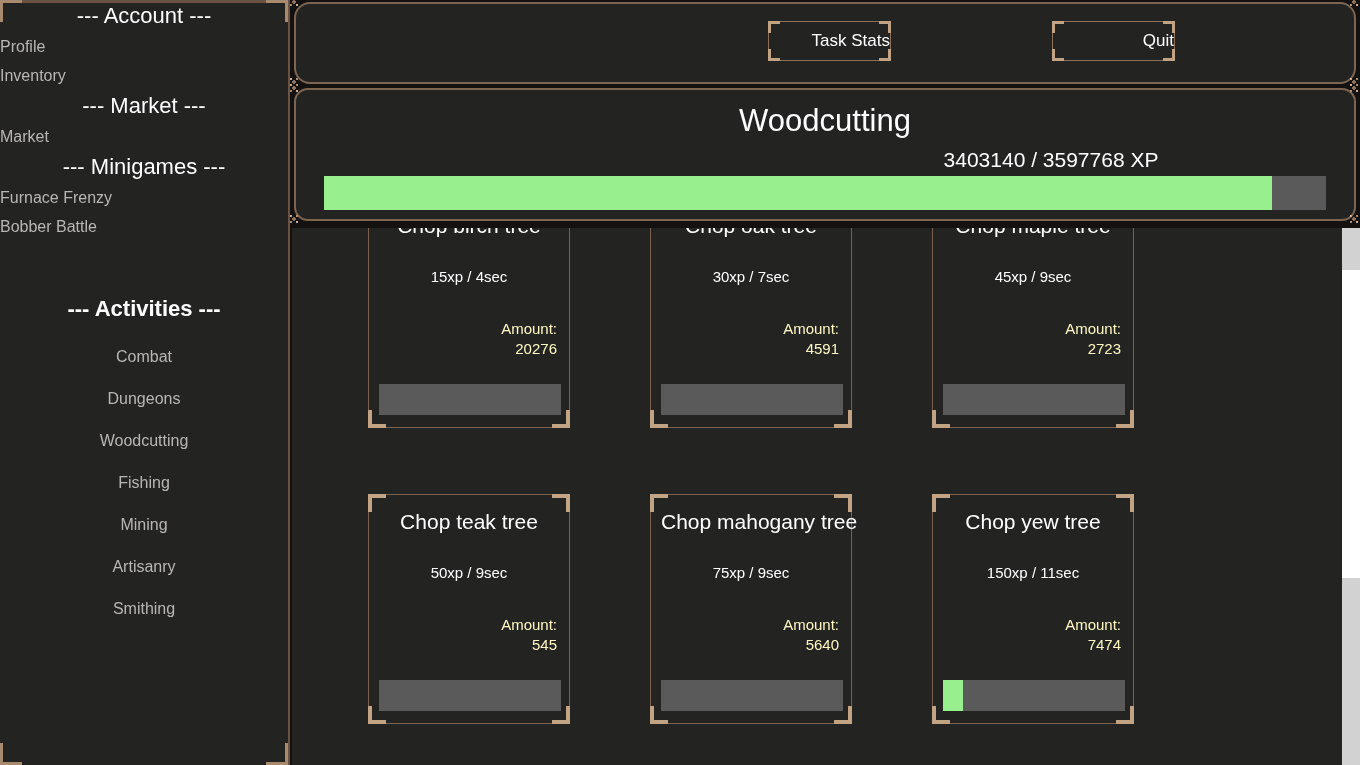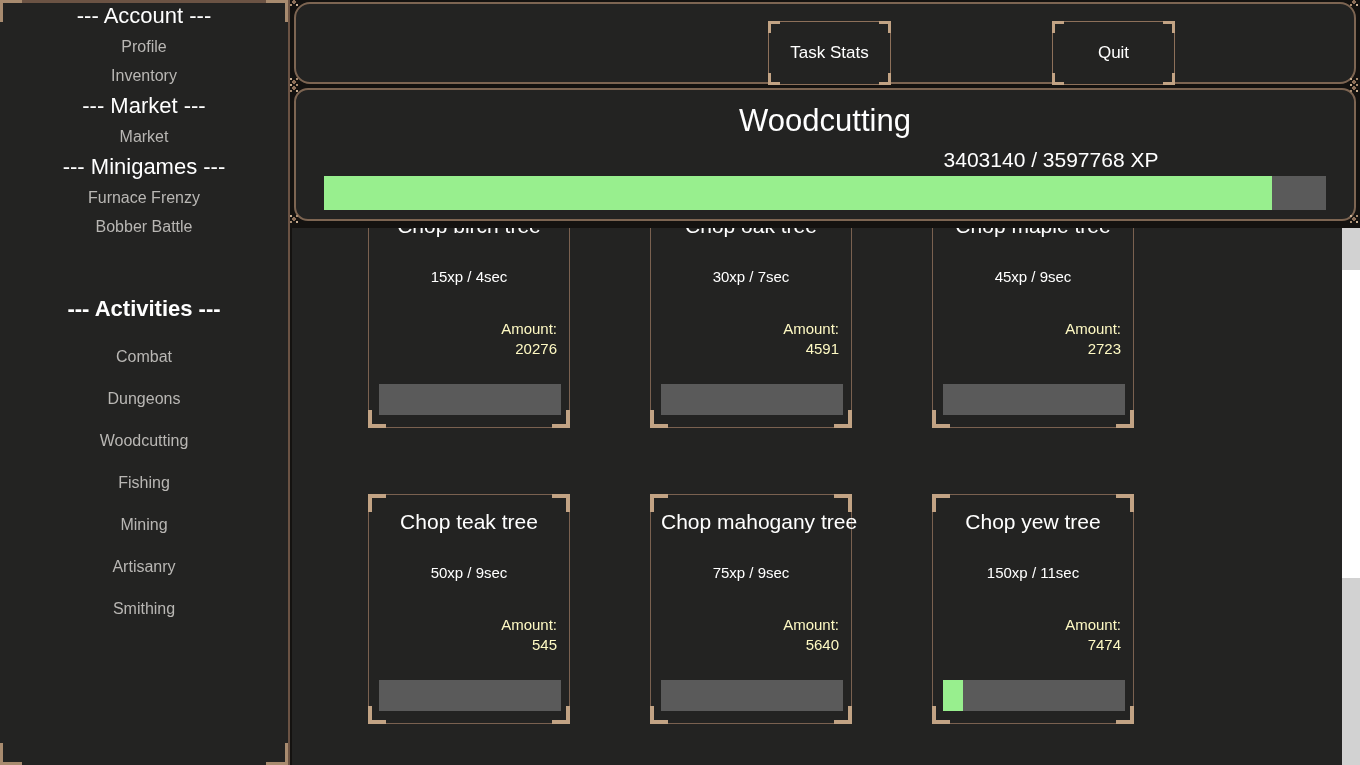--- a/index.html
+++ b/index.html
@@ -52,21 +52,21 @@
     border-right: 3px solid #a88b6f; border-bottom: 3px solid #a88b6f; }
 
   .side-head {
     text-align: center;
     font-size: 22px;
     color: #ffffff;
     line-height: 32px;
     white-space: nowrap;
   }
   .side-item {
-    text-align: center;
+    text-align: left;
     font-size: 16px;
     color: #b9b7b4;
     line-height: 29px;
     cursor: pointer;
     white-space: nowrap;
   }
 
   #activities-head { margin-top: 52px; font-weight: bold; }
   .act-item {
     text-align: center;
@@ -102,28 +102,28 @@
   .orn.br { right: -8px; bottom: -8px; }
 
   
   #topbar {
     left: 294px; top: 2px;
     width: 1062px; height: 82px;
   }
   .topbtn {
     position: absolute;
     top: 17px;
-    height: 64px;
+    height: 40px;
     background: #232322;
     border: 1px solid #8d705a;
     color: #ffffff;
     font-size: 17px;
     display: flex;
     align-items: center;
-    justify-content: center;
+    justify-content: flex-end;
     cursor: pointer;
   }
   .btn-corner {
     position: absolute;
     width: 12px; height: 12px;
     pointer-events: none;
   }
   .btn-corner.tl { left: -1px; top: -1px;
     border-left: 3px solid #c2a384; border-top: 3px solid #c2a384; }
   .btn-corner.tr { right: -1px; top: -1px;

